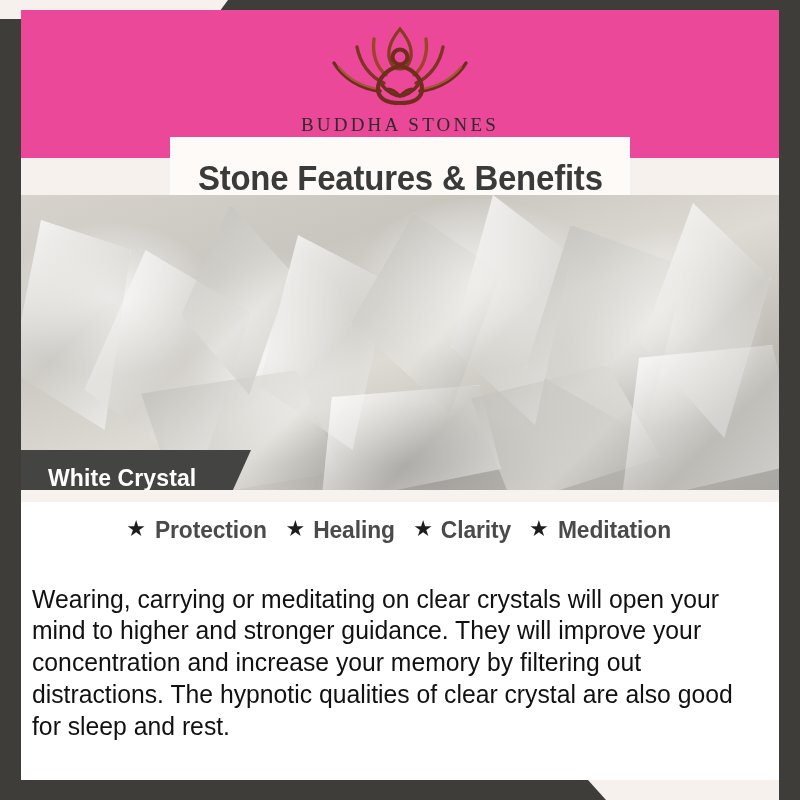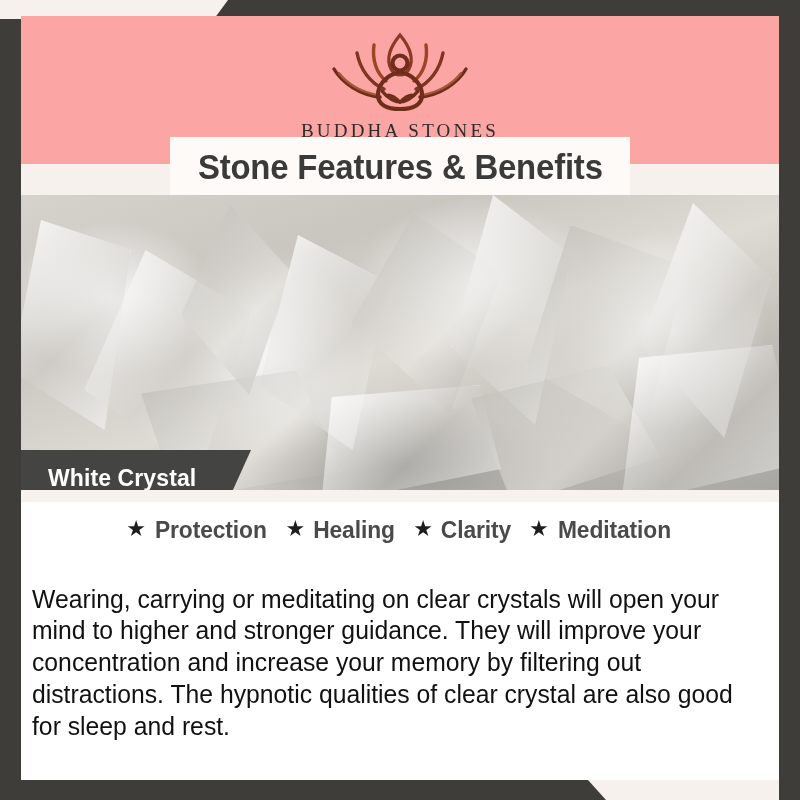--- a/index.html
+++ b/index.html
@@ -33,23 +33,23 @@
     left: 0; top: 19px; width: 21px; height: 762px;
   }
   #band-bottom {
     left: 0; bottom: 0; width: 606px; height: 20px;
     clip-path: polygon(0 0, 588px 0, 606px 20px, 0 20px);
   }
 
   
   #header {
     position: absolute;
-    left: 21px; top: 16px;
+    left: 21px; top: 10px;
     width: 758px; height: 148px;
-    background: #fca5a5;
+    background: #ec4899;
   }
   #logo-wrap {
     position: absolute;
     left: 0; right: 0; top: 9px;
     display: flex;
     flex-direction: column;
     align-items: center;
   }
   #logo-mark { display: block; }
   #brand-name {
@@ -61,21 +61,21 @@
     font-weight: 400;
   }
 
   
   #title-panel {
     position: absolute;
     left: 170px; top: 137px;
     width: 460px; height: 58px;
     background: #fdfaf7;
     display: flex;
-    align-items: center;
+    align-items: flex-end;
     justify-content: center;
   }
   #title-text {
     font-family: "Liberation Sans Narrow", "Liberation Sans", sans-serif;
     font-weight: bold;
     font-size: 35px;
     line-height: 1;
     color: #3a3a3a;
     letter-spacing: -0.2px;
     transform: scaleX(0.94);

